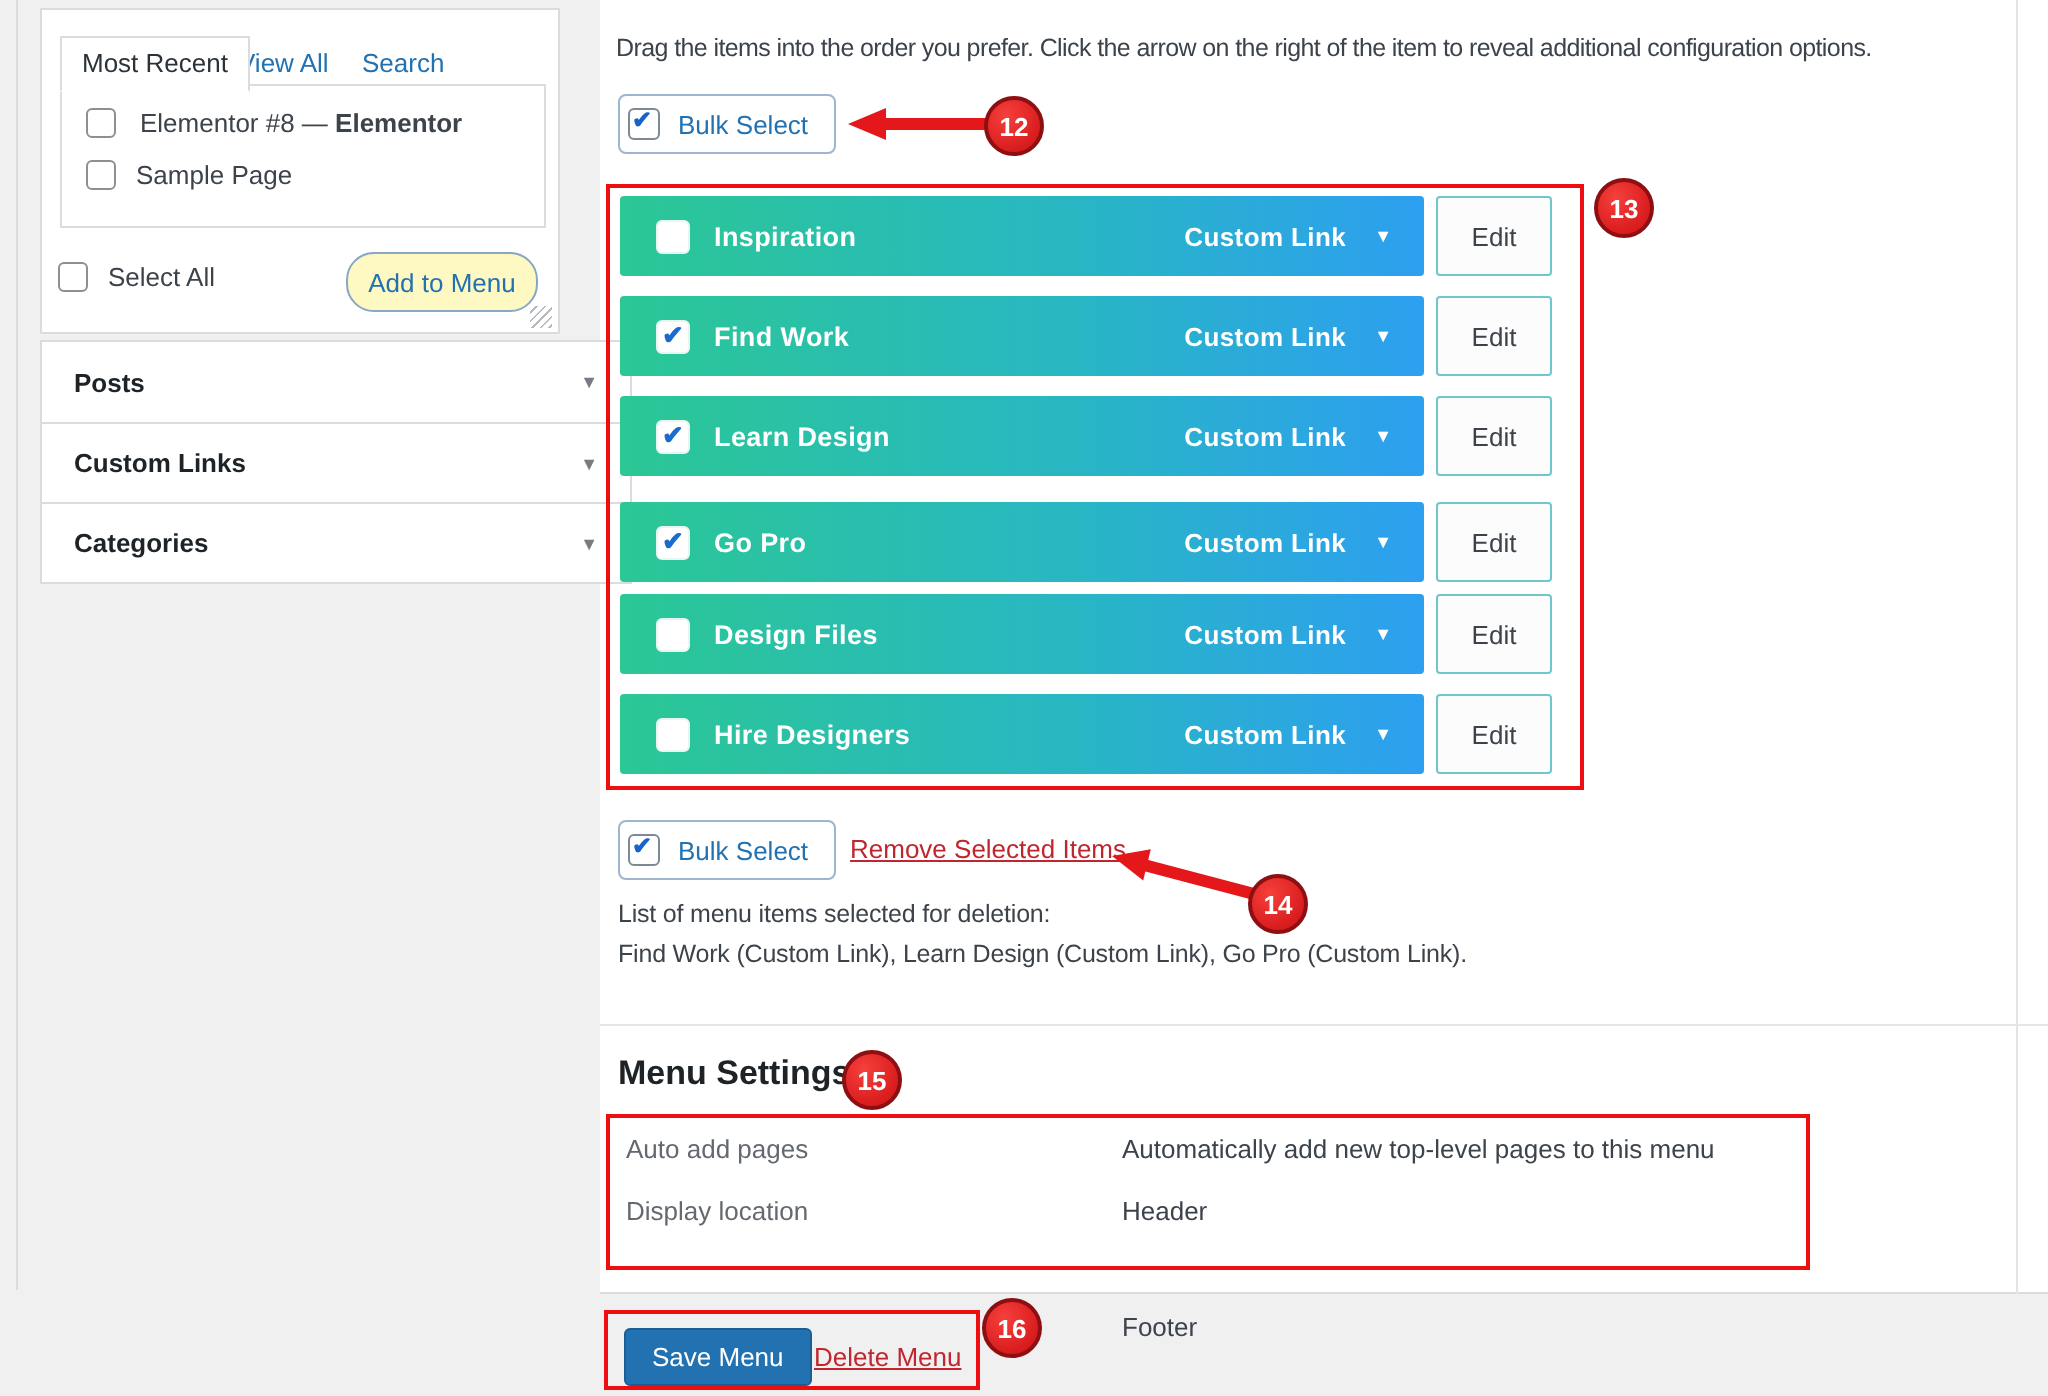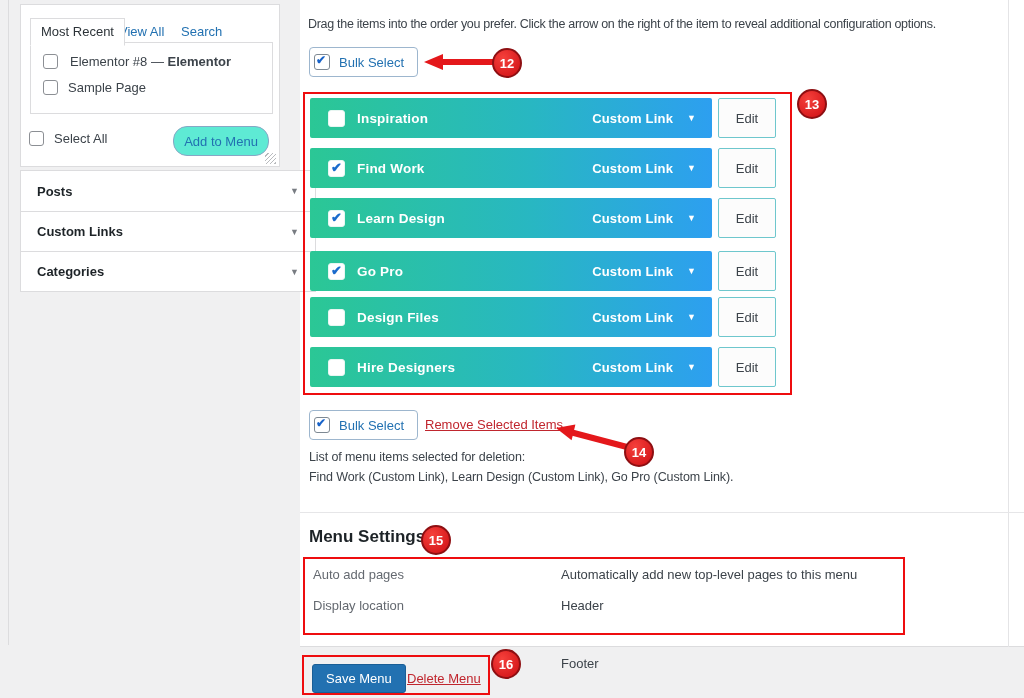--- a/index.html
+++ b/index.html
@@ -16,21 +16,21 @@
   .main-vline { left:1008px; top:0; width:1px; height:647px; background:#e4e4e6; }
 
   
   .side-box { background:#fff; border:1px solid #dcdcde; }
   .tab { position:absolute; left:9px; top:13px; padding:5px 10px 6px; background:#fff; border:1px solid #dcdcde; border-bottom:1px solid #fff; font-size:13px; color:#2c3338; z-index:2; }
   .tab-link { position:absolute; top:19px; font-size:13px; color:#2271b1; text-decoration:none; cursor:pointer; }
   .list-panel { position:absolute; left:9px; top:37px; width:243px; height:72px; background:#fff; border:1px solid #dcdcde; z-index:1; }
   .page-row { position:absolute; left:12px; display:flex; align-items:center; gap:10px; font-size:13px; color:#3c434a; }
   .cb { display:inline-block; width:15px; height:15px; background:#fff; border:1px solid #8c8f94; border-radius:3px; position:relative; flex:0 0 auto; }
   .cb.on::after { content:"✔"; position:absolute; left:1px; top:-2px; font-size:12px; color:#1863c9; font-weight:bold; }
-  .add-btn { position:absolute; left:152px; top:121px; width:96px; height:30px; background:#5eead4; border:1px solid #87a7c5; border-radius:14px; color:#2271b1; font-size:13px; font-family:"Liberation Sans",sans-serif; cursor:pointer; }
+  .add-btn { position:absolute; left:152px; top:121px; width:96px; height:30px; background:#fef9c3; border:1px solid #87a7c5; border-radius:14px; color:#2271b1; font-size:13px; font-family:"Liberation Sans",sans-serif; cursor:pointer; }
   .resize-handle { position:absolute; right:3px; bottom:2px; width:11px; height:11px;
     background:repeating-linear-gradient(135deg, transparent 0 2px, #a7aaad 2px 3px); opacity:.8; cursor:nwse-resize; }
   .acc-row { position:relative; height:40px; display:flex; align-items:center; justify-content:space-between; padding:0 16px; cursor:pointer; background:#fff; }
   .acc-row + .acc-row { border-top:1px solid #dcdcde; }
   .acc-label { font-size:13px; font-weight:bold; color:#1d2327; }
   .acc-caret { font-size:9px; color:#787c82; }
 
   
   .instruction { left:308px; top:17px; font-size:12.5px; letter-spacing:-0.3px; color:#3c434a; white-space:nowrap; }
   .bulk-btn { display:inline-flex; align-items:center; gap:9px; height:30px; padding:0 13px 0 4px; background:#fff;

